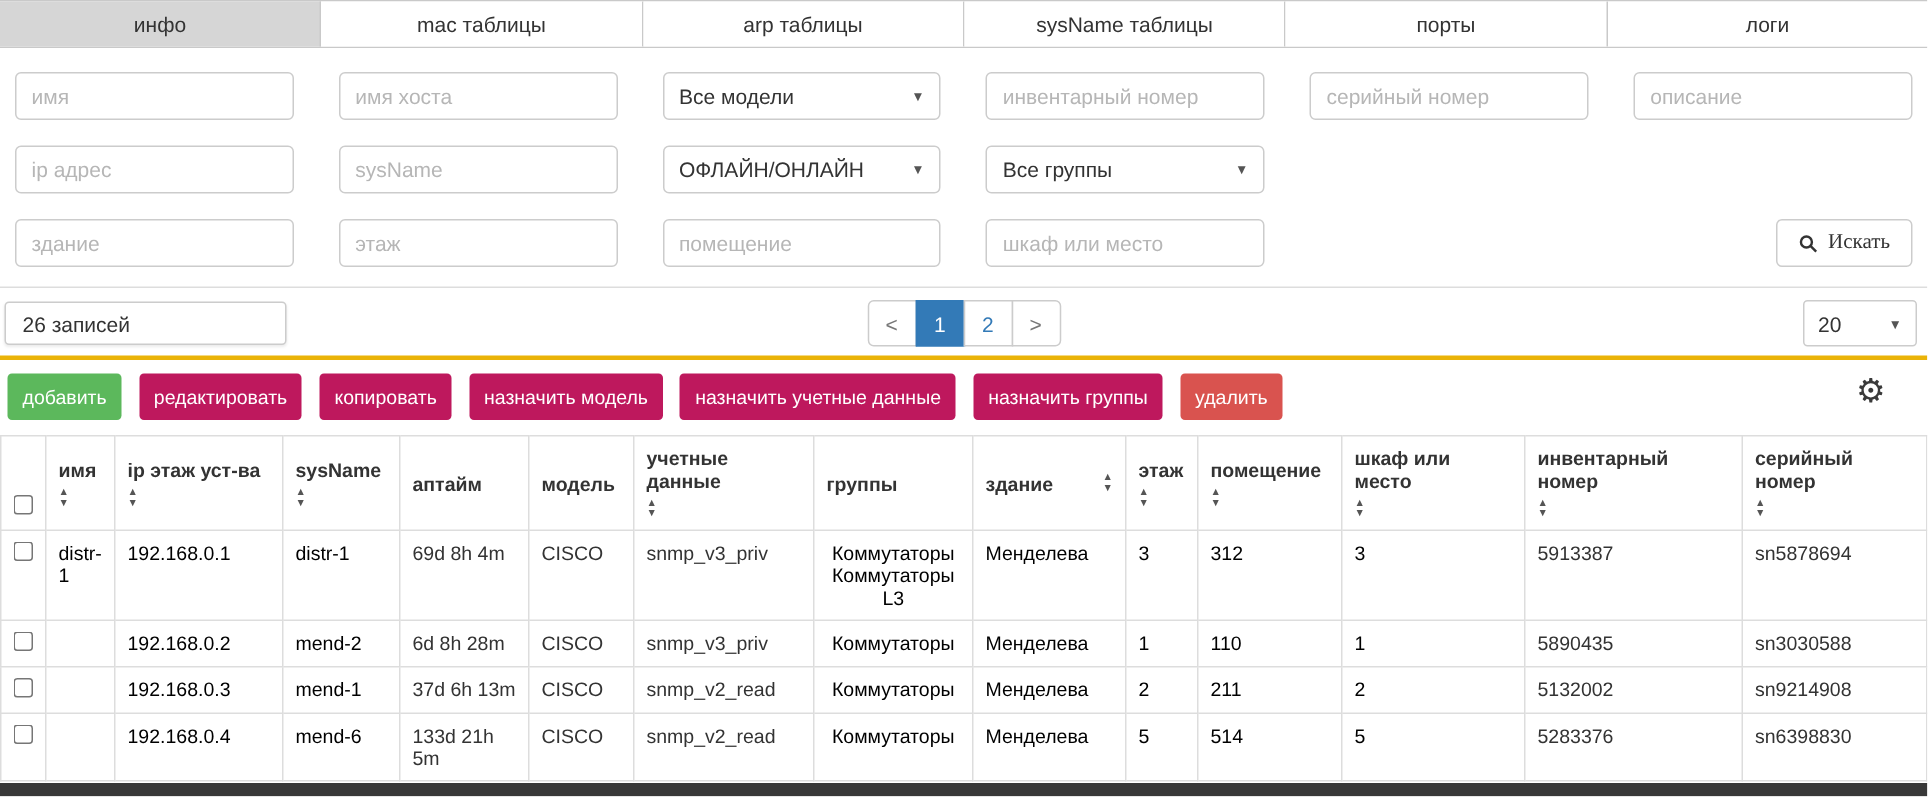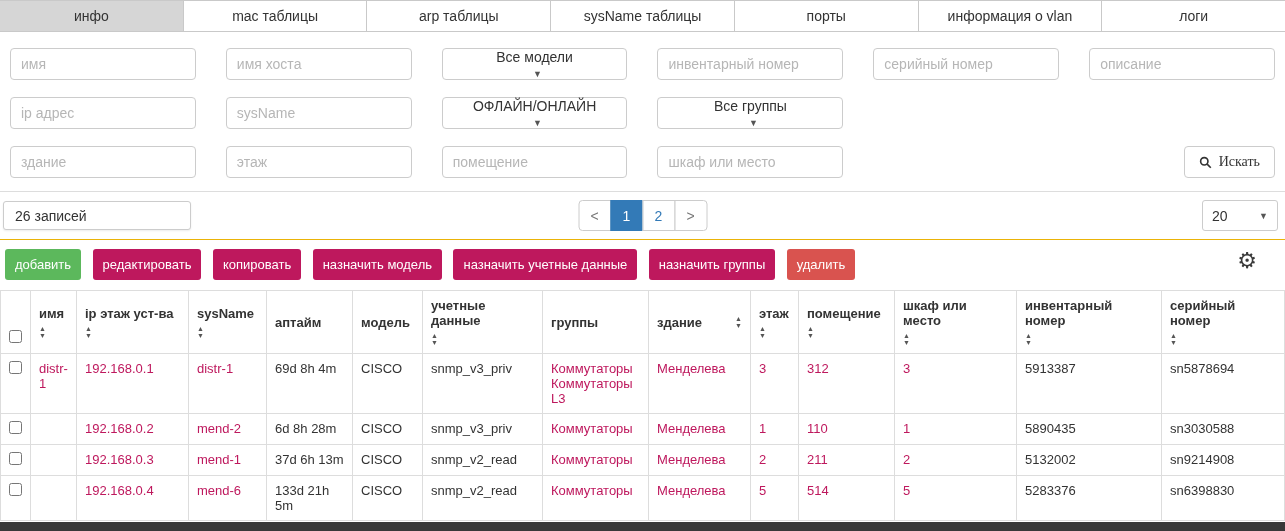--- a/index.html
+++ b/index.html
@@ -13,28 +13,28 @@
   .tab:last-child { border-right:none; }
   .tab.active { background:#d6d6d6; }
 
   
   .filter-panel { padding:16px 10px 13px; border-bottom:1px solid #ddd; }
   .filter-grid { display:grid; grid-template-columns:repeat(6,1fr); column-gap:30px; row-gap:17px; }
   .f-input { height:32px; width:100%; border:1px solid #ccc; border-radius:4px; padding:0 10px;
              font-size:14px; color:#333; font-family:inherit; outline:none; }
   .f-input::placeholder { color:#b6b6b6; }
   .f-select { height:32px; border:1px solid #ccc; border-radius:4px; padding:0 10px; background:#fff;
-              font-size:14px; color:#333; display:flex; align-items:center; justify-content:space-between; cursor:pointer;flex-direction:column; }
+              font-size:14px; color:#333; display:flex; align-items:center; justify-content:space-between; cursor:pointer; }
   .caret { font-size:9px; color:#555; margin-left:6px; }
   .search-cell { display:flex; justify-content:flex-end; }
   .search-btn { height:32px; border:1px solid #ccc; border-radius:4px; background:#fff; padding:0 14px;
                 font-size:14px; color:#333; display:inline-flex; align-items:center; gap:7px; cursor:pointer; font-family:Liberation Serif, serif; }
 
   
-  .list-controls { position:relative; height:48px; border-bottom:1px solid #eab308;text-decoration:underline; }
+  .list-controls { position:relative; height:48px; border-bottom:3px solid #eab308;text-decoration:underline; }
   .records-box { position:absolute; left:3px; top:9px; width:188px; height:29px; background:#fff;
                  border:1px solid #ccc; border-radius:3px; display:flex; align-items:center; padding:0 11px;
                  font-size:14px; color:#333; box-shadow:0 1px 2px rgba(0,0,0,0.08); }
   .pager { position:absolute; left:50%; transform:translateX(-50%); top:8px; display:flex; }
   .page-btn { min-width:33px; height:31px; border:1px solid #ccc; background:#fff; color:#777; font-size:14px;
               display:flex; align-items:center; justify-content:center; margin-left:-1px; cursor:pointer; font-family:inherit; }
   .page-btn:first-child { margin-left:0; border-radius:4px 0 0 4px; }
   .page-btn:last-child { border-radius:0 4px 4px 0; }
   .page-btn.num { color:#337ab7; }
   .page-btn.active { background:#337ab7; border-color:#337ab7; color:#fff; }
@@ -52,38 +52,37 @@
   .gear { position:absolute; right:28px; top:8px; font-size:22px; color:#3a3a3a; cursor:pointer; line-height:1.2; }
 
   
   table { width:100%; border-collapse:collapse; table-layout:fixed; font-size:13px; color:#333; }
   th, td { border:1px solid #ddd; padding:7px 8px; text-align:left; vertical-align:top; overflow:hidden; }
   th { font-weight:bold; vertical-align:middle; background:#fff; }
   th.check-col { vertical-align:bottom; }
   .th-flex { display:flex; align-items:center; justify-content:space-between; gap:4px; flex-wrap:wrap; }
   .sort { display:inline-flex; flex-direction:column; align-items:center; cursor:pointer; }
   .sort span { font-size:7px; line-height:7px; color:#555; }
-  td a, .group-link { color:#be185d; text-decoration:none; cursor:pointer; }
+  td a, .group-link { color:#000000; text-decoration:none; cursor:pointer;text-align:center; }
   .group-link { display:block; }
   input[type=checkbox] { width:13px; height:13px; cursor:pointer; }
 
   .bottom-bar { position:absolute; left:0; right:0; bottom:0; height:9px; background:#383838; }
 </style>
 </head>
 <body>
 
 <div class="app">
 
   <nav class="tabs">
     <div class="tab active">инфо</div>
     <div class="tab">mac таблицы</div>
     <div class="tab">arp таблицы</div>
     <div class="tab">sysName таблицы</div>
     <div class="tab">порты</div>
-    <div class="tab">информация о vlan</div>
     <div class="tab">логи</div>
   </nav>
 
   <section class="filter-panel">
     <div class="filter-grid">
       <input class="f-input" placeholder="имя" style="">
       <input class="f-input" placeholder="имя хоста" style="">
       <div class="f-select">
         <span>Все модели</span>
         <span class="caret">▼</span>

